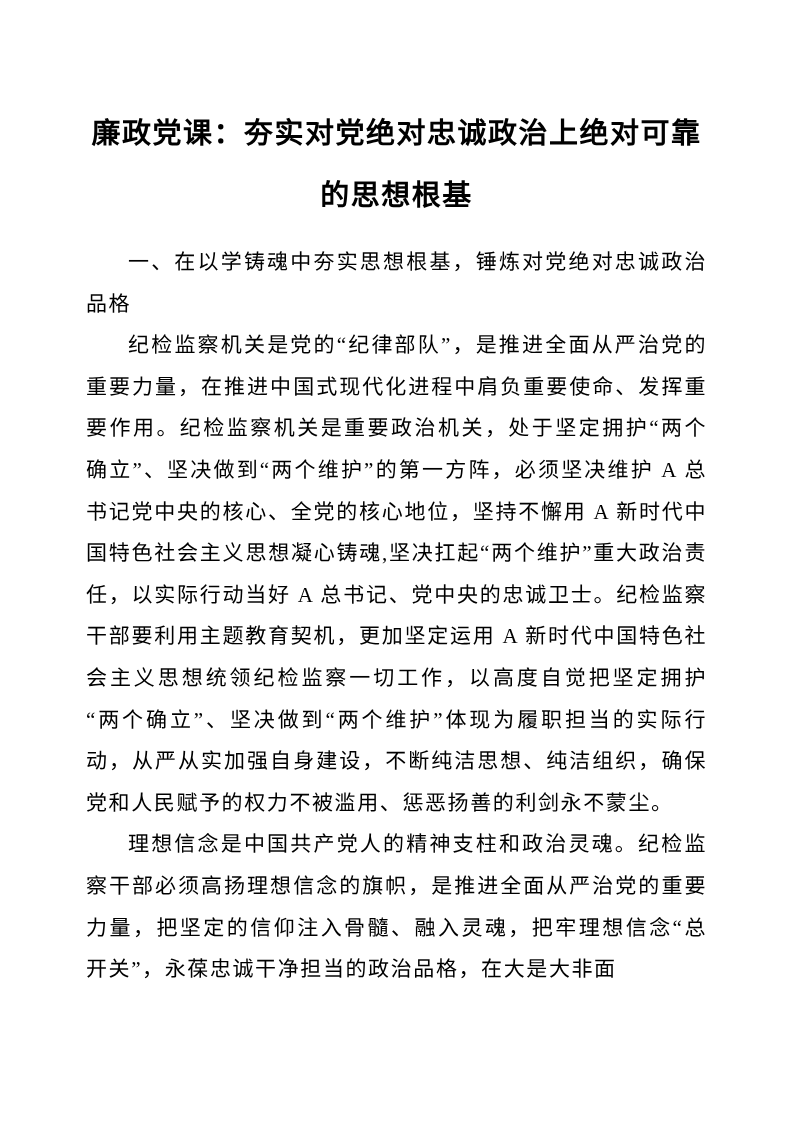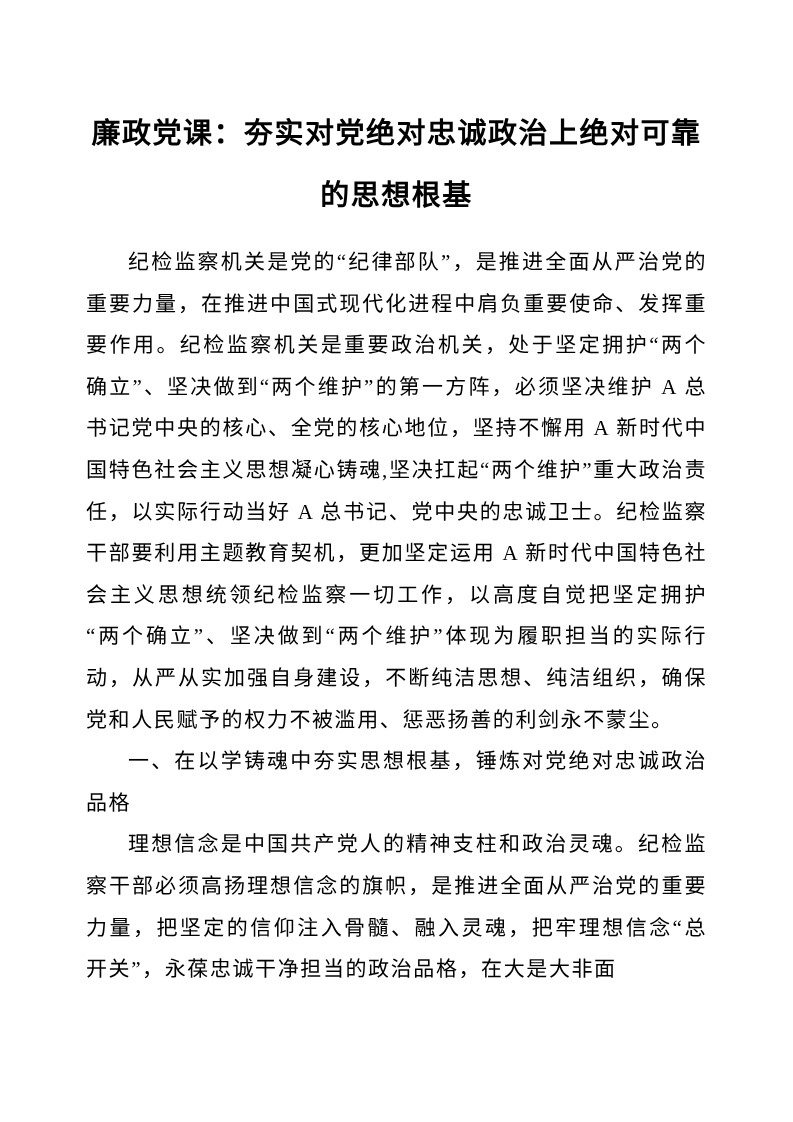--- a/index.html
+++ b/index.html
@@ -37,16 +37,16 @@
     text-justify: inter-character;
     text-indent: 2em;
     word-break: break-all;
   }
 </style>
 </head>
 <body>
 
 <div class="page">
   <h1 class="doc-title">廉政党课：夯实对党绝对忠诚政治上绝对可靠的思想根基</h1>
+  <p class="para">一、在以学铸魂中夯实思想根基，锤炼对党绝对忠诚政治品格</p>
   <p class="para">纪检监察机关是党的“纪律部队”，是推进全面从严治党的重要力量，在推进中国式现代化进程中肩负重要使命、发挥重要作用。纪检监察机关是重要政治机关，处于坚定拥护“两个确立”、坚决做到“两个维护”的第一方阵，必须坚决维护 A 总书记党中央的核心、全党的核心地位，坚持不懈用 A 新时代中国特色社会主义思想凝心铸魂,坚决扛起“两个维护”重大政治责任，以实际行动当好 A 总书记、党中央的忠诚卫士。纪检监察干部要利用主题教育契机，更加坚定运用 A 新时代中国特色社会主义思想统领纪检监察一切工作，以高度自觉把坚定拥护“两个确立”、坚决做到“两个维护”体现为履职担当的实际行动，从严从实加强自身建设，不断纯洁思想、纯洁组织，确保党和人民赋予的权力不被滥用、惩恶扬善的利剑永不蒙尘。</p>
-  <p class="para">一、在以学铸魂中夯实思想根基，锤炼对党绝对忠诚政治品格</p>
   <p class="para">理想信念是中国共产党人的精神支柱和政治灵魂。纪检监察干部必须高扬理想信念的旗帜，是推进全面从严治党的重要力量，把坚定的信仰注入骨髓、融入灵魂，把牢理想信念“总开关”，永葆忠诚干净担当的政治品格，在大是大非面</p>
 </div>
 
 </body></html>

